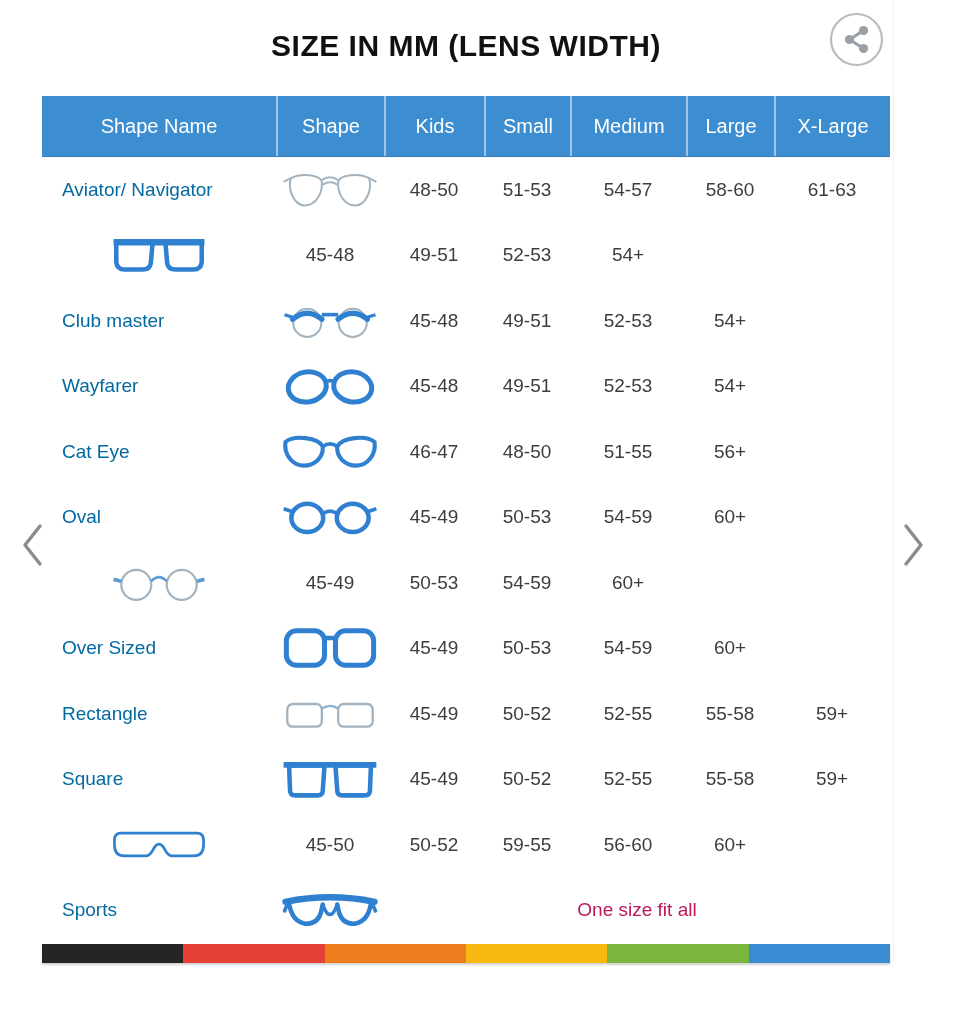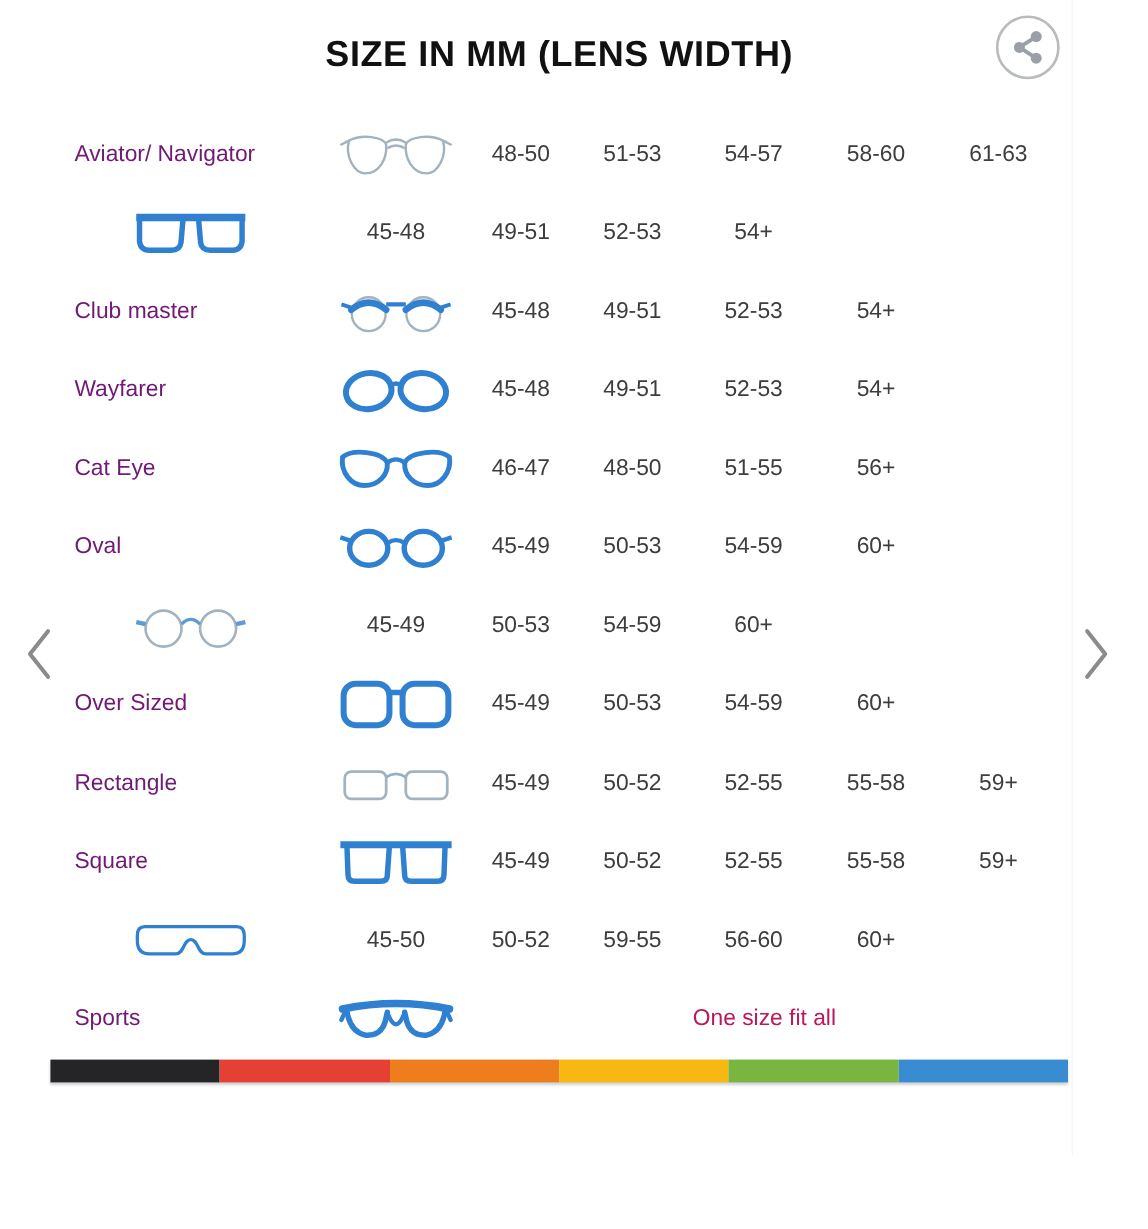--- a/index.html
+++ b/index.html
@@ -34,21 +34,21 @@
     color:#fff;font-size:20px;font-weight:400;
     border-left:2px solid rgba(255,255,255,0.5);
   }
   .th:first-child{border-left:none;}
   .tbody{display:block;}
   .row{height:65.5px;align-items:center;}
   .cell{
     display:flex;align-items:center;justify-content:center;
     font-size:19px;color:#3d3d3d;
   }
-  .cell.name{justify-content:flex-start;padding-left:20px;color:#701a75;}
+  .cell.name{justify-content:flex-start;padding-left:20px;color:#0369a1;}
   .cell.icon svg{display:block;}
   .cell.span{grid-column:3 / 8;color:#be185d;}
   
   .stripe{display:flex;height:19px;margin-top:1px;box-shadow:0 2px 2px rgba(0,0,0,.18);}
   .stripe .seg{flex:1 1 0;}
   
   .chev{
     position:absolute;top:521px;width:34px;height:48px;
     background:transparent;border:none;padding:0;cursor:pointer;
   }
@@ -73,20 +73,29 @@
             <line x1="20.5" y1="27.5" x2="34.5" y2="36.5"></line>
             <circle cx="34.5" cy="18.5" r="4.6" stroke="none"></circle>
             <circle cx="20.5" cy="27.5" r="4.6" stroke="none"></circle>
             <circle cx="34.5" cy="36.5" r="4.6" stroke="none"></circle>
           </g>
         </svg>
       </span>
     </button>
   </div>
 
+  <div class="grid thead" id="thead" style="background: rgb(61, 141, 209);">
+    <div class="th">Shape Name</div>
+    <div class="th">Shape</div>
+    <div class="th">Kids</div>
+    <div class="th">Small</div>
+    <div class="th">Medium</div>
+    <div class="th">Large</div>
+    <div class="th">X-Large</div>
+  </div>
 
   <div class="tbody" id="tbody">
   <div class="grid row">
     <div class="cell name">Aviator/ Navigator</div>
     <div class="cell icon">
           <svg width="100" height="52" viewBox="0 0 110 56">
             <g fill="none" stroke="#a2b3bf" stroke-width="2.2">
               <path d="M12,15 C23,9 44,11 46,19 C47,31 40,45 27,45 C16,45 8,28 12,15 Z"></path>
               <path d="M98,15 C87,9 66,11 64,19 C63,31 70,45 83,45 C94,45 102,28 98,15 Z"></path>
               <path d="M46,17 Q55,11 64,17"></path>

